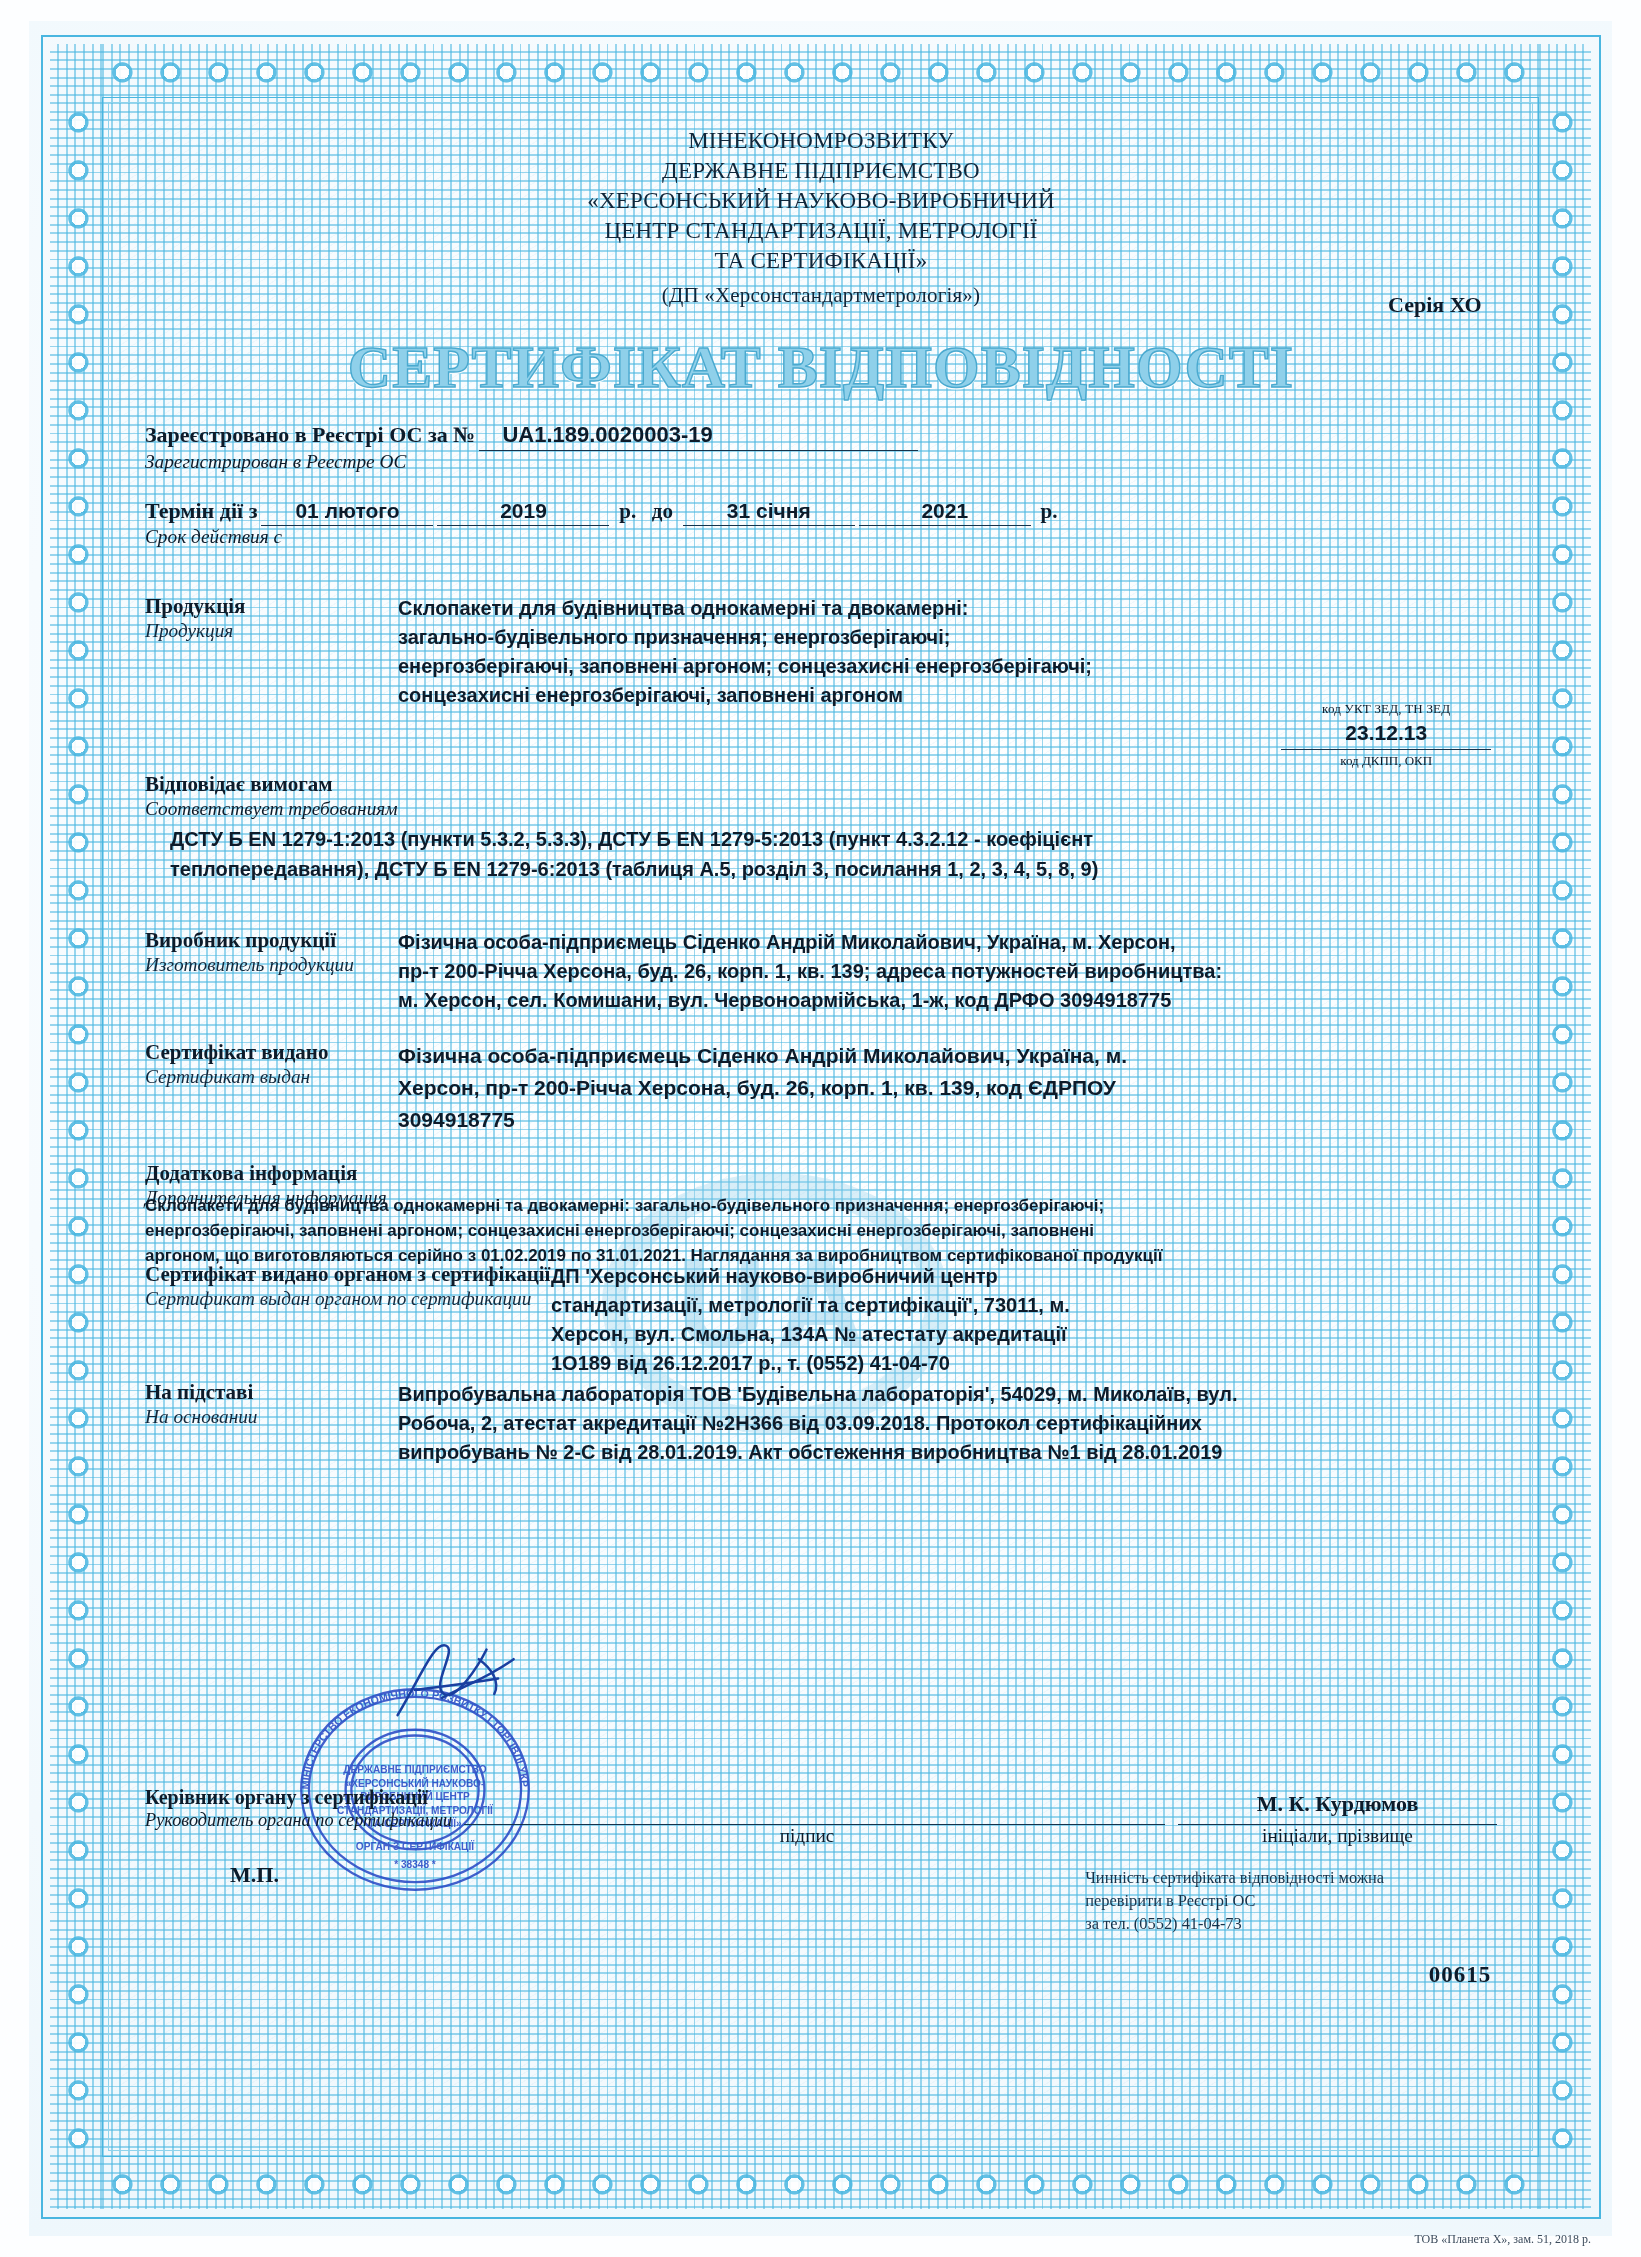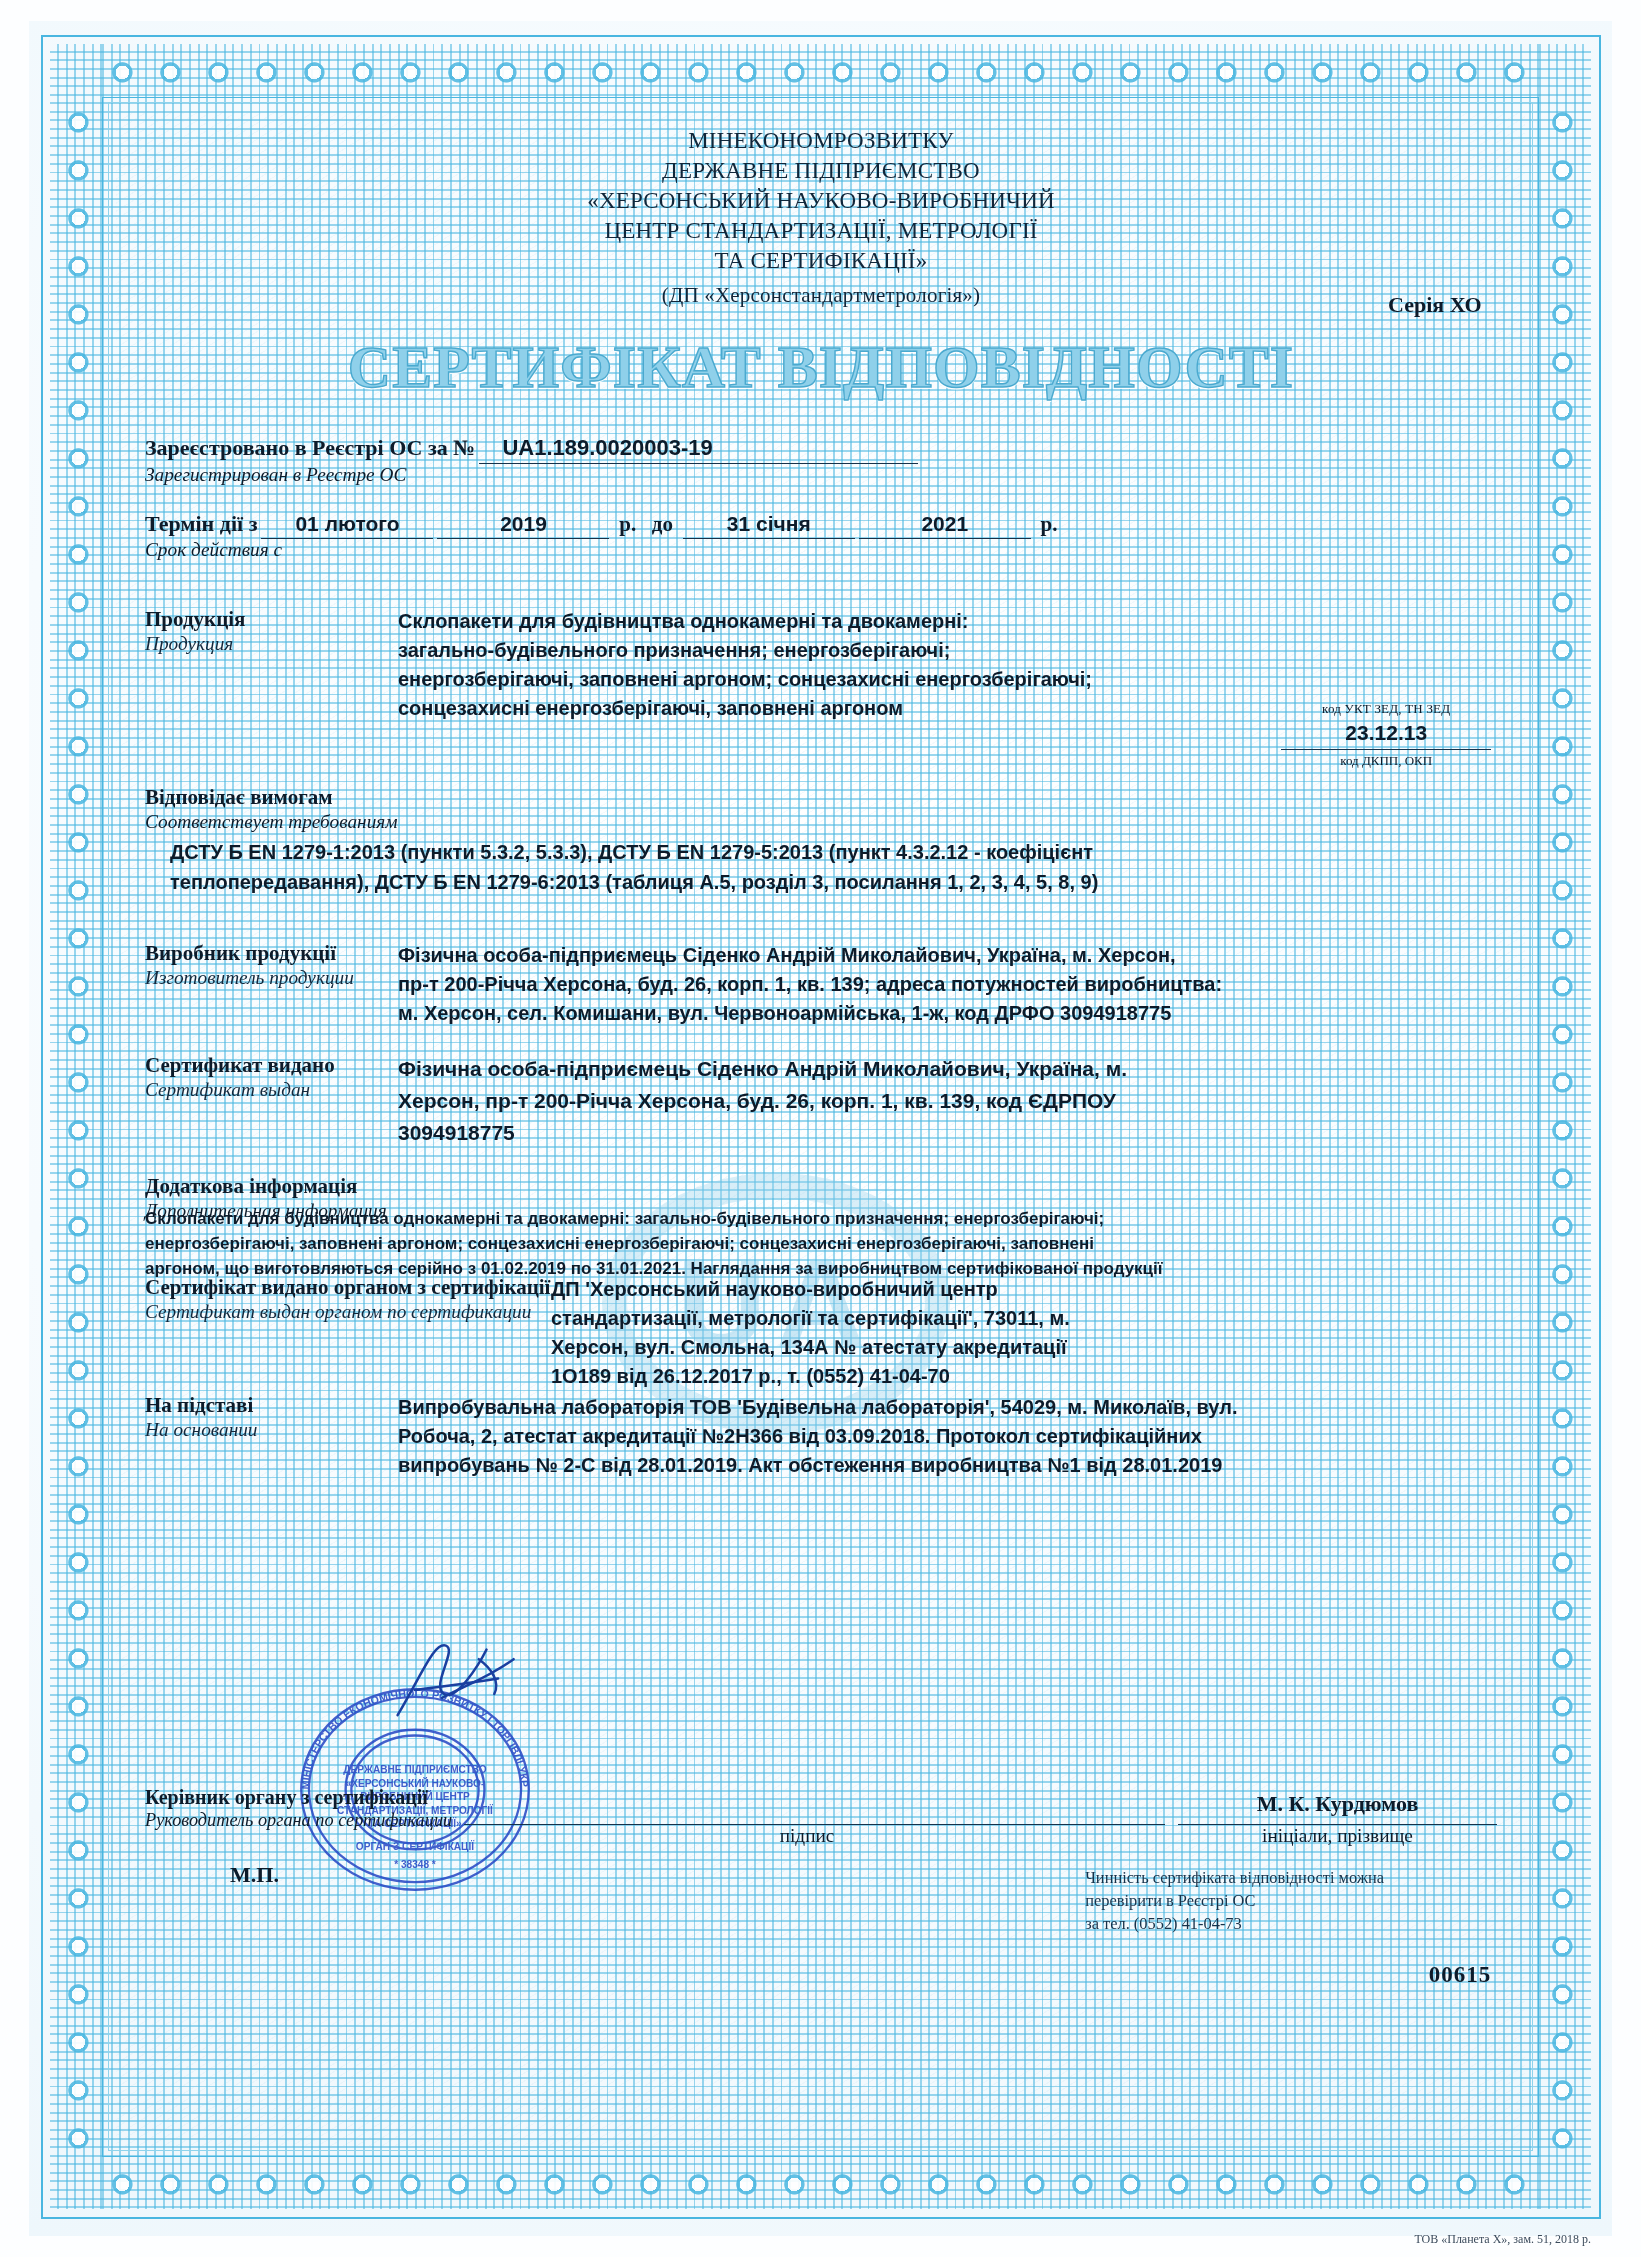--- a/index.html
+++ b/index.html
@@ -191,21 +191,21 @@
   }
   .val {
     flex: 1;
     font-family: "Liberation Sans", sans-serif;
     font-size: 20px;
     font-weight: 700;
     line-height: 29px;
   }
 
   
-  .reg-row { margin-top: 33px; }
+  .reg-row { margin-top: 20px; }
   .reg-num {
     display: inline-block;
     min-width: 406px;
     border-bottom: 1.5px solid #16324a;
     padding: 0 9.7px 1.9px 23px;
     font-family: "Liberation Sans", sans-serif;
     font-size: 22px;
     font-weight: 700;
     text-align: left;
   }
@@ -497,21 +497,21 @@
       </div>
       <div class="val">
         <div>Фізична особа-підприємець Сіденко Андрій Миколайович, Україна, м. Херсон,</div>
         <div>пр-т 200-Річча Херсона, буд. 26, корп. 1, кв. 139; адреса потужностей виробництва:</div>
         <div>м. Херсон, сел. Комишани, вул. Червоноармійська, 1-ж, код ДРФО 3094918775</div>
       </div>
     </div>
 
     <div class="row" style="margin-top:25px;">
       <div class="lbl">
-        <div class="ua">Сертификат видано</div>
+        <div class="ua">Сертифікат видано</div>
         <div class="ru">Сертификат выдан</div>
       </div>
       <div class="val" style="font-size:21px;line-height:32px;">
         <div>Фізична особа-підприємець Сіденко Андрій Миколайович, Україна, м.</div>
         <div>Херсон, пр-т 200-Річча Херсона, буд. 26, корп. 1, кв. 139, код ЄДРПОУ</div>
         <div>3094918775</div>
       </div>
     </div>
 
     <div class="block-label" style="margin-top:25px;">

